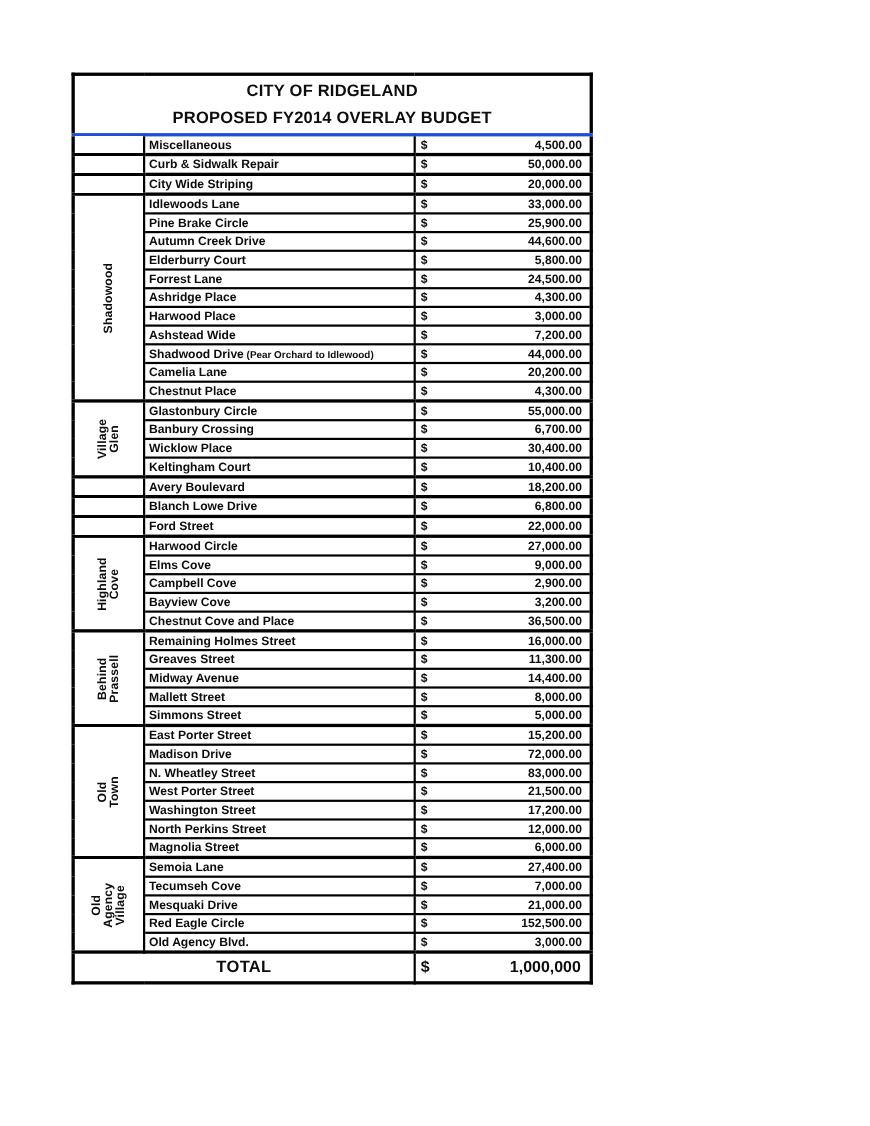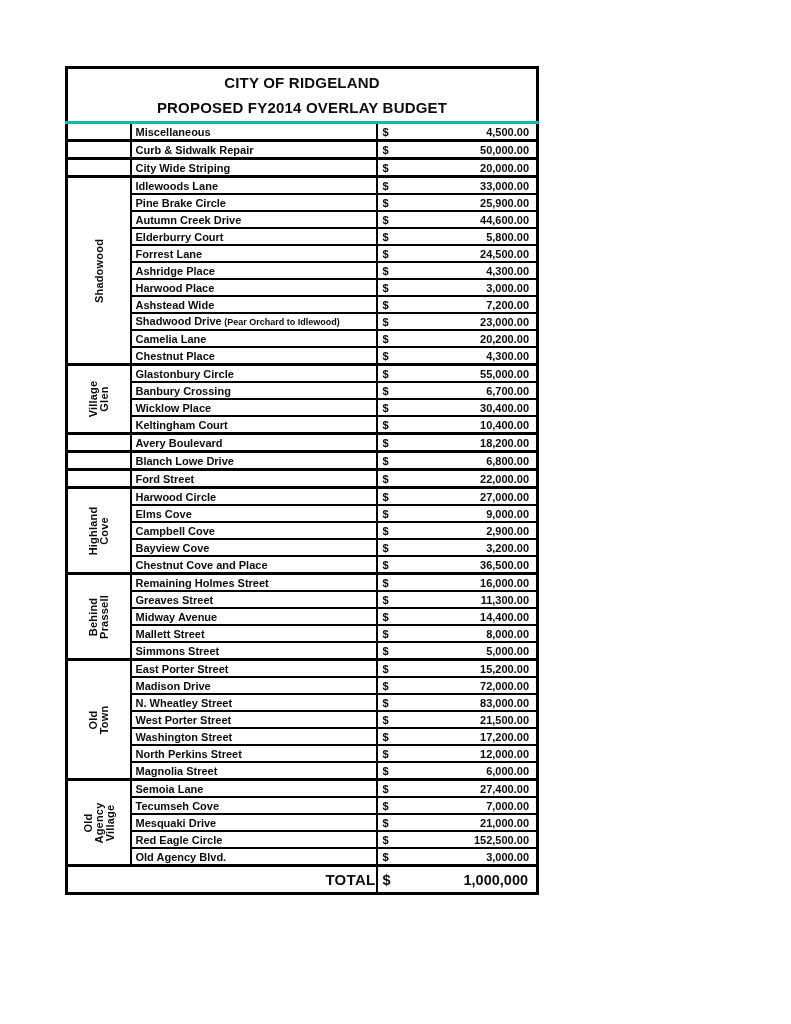--- a/index.html
+++ b/index.html
@@ -35,21 +35,21 @@
     font-size: 11px;
     line-height: 14px;
     height: 15px;
     overflow: hidden;
     background: #fff;
   }
   th.title-cell {
     height: 52px;
     text-align: center;
     vertical-align: middle;
-    border-bottom: 3px solid #14b8a6;
+    border-bottom: 3px solid #1d4ed8;
   }
   .title-line {
     font-size: 15px;
     line-height: 25px;
     letter-spacing: 0.2px;
   }
   td.group-cell {
     position: relative;
     border-right: 2px solid #000;
   }
@@ -84,21 +84,21 @@
   }
   tr.section-start td {
     border-top: 3px solid #000;
   }
   tr.total-row td {
     border-top: 3px solid #000;
     height: 25px;
     vertical-align: middle;
   }
   td.total-label {
-    text-align: right;
+    text-align: center;
     font-size: 15px;
     letter-spacing: 0.3px;
   }
   td.total-amount .amount-wrap {
     font-size: 14.5px;
     padding: 0 8px 0 5px;
   }
 </style>
 </head>
 <body>
@@ -222,21 +222,21 @@
               <span>$</span>
               <span>7,200.00</span>
             </div>
           </td>
         </tr>
         <tr>
           <td class="name-cell"><span>Shadwood Drive</span><span class="street-note"> (Pear Orchard to Idlewood)</span></td>
           <td class="amount-cell">
             <div class="amount-wrap">
               <span>$</span>
-              <span>23,000.00</span>
+              <span>44,000.00</span>
             </div>
           </td>
         </tr>
         <tr>
           <td class="name-cell"><span>Camelia Lane</span></td>
           <td class="amount-cell">
             <div class="amount-wrap">
               <span>$</span>
               <span>20,200.00</span>
             </div>

